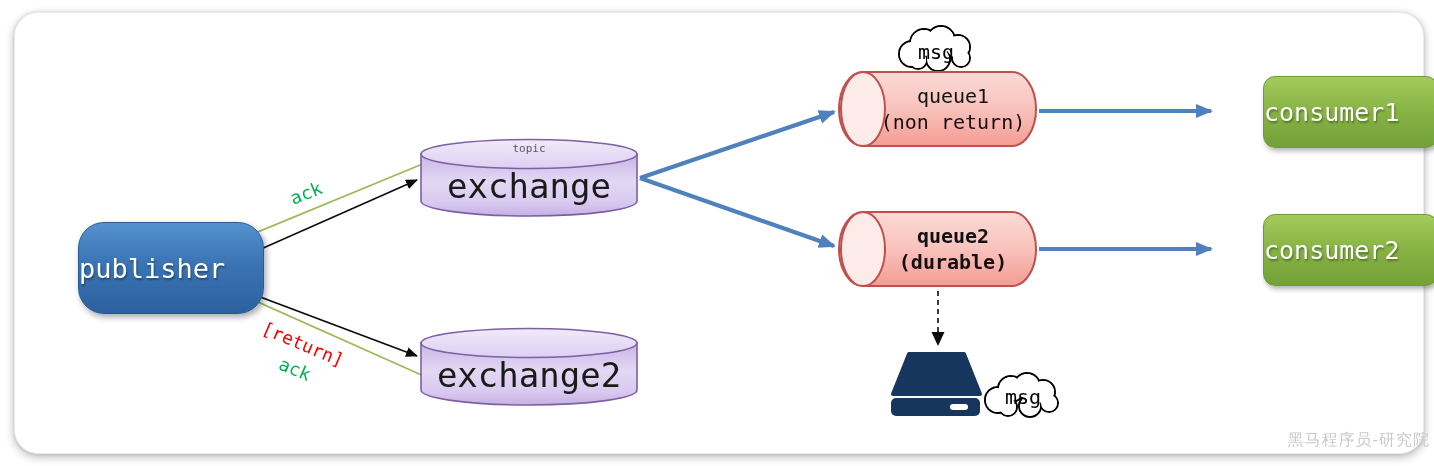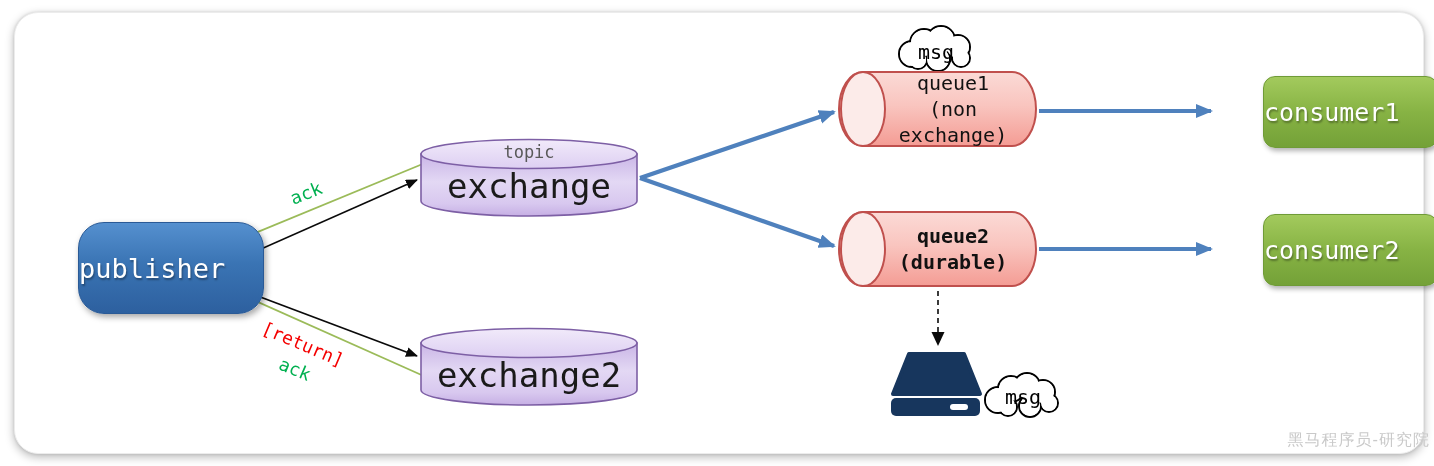--- a/index.html
+++ b/index.html
@@ -21,21 +21,21 @@
         background:linear-gradient(#a3ca5d,#87b344 50%,#74a138);
         border:1px solid #6f9b37;box-shadow:2px 3px 5px rgba(0,0,0,0.3);
         font-size:25px;}
   .consumer1{top:76px;} .consumer2{top:214px;}
 
   
   .cyl{position:absolute;width:218px;height:80px;}
   .exchange1{left:420px;top:138px;} .exchange2{left:420px;top:327px;}
   .cyl svg{position:absolute;left:0;top:0;}
   .cyl-type{position:absolute;left:0;right:0;top:4px;text-align:center;
-        font-size:17px;color:#595959;}
+        font-size:11px;color:#595959;}
   .cyl-label{position:absolute;left:0;right:0;top:28px;text-align:center;
         font-size:34px;color:#1a1a1a;}
 
   
   .queue{position:absolute;left:838px;width:200px;height:78px;}
   .queue1{top:70px;} .queue2{top:210px;font-weight:bold;}
   .queue svg{position:absolute;left:0;top:0;}
   .queue-label{position:absolute;left:34px;right:4px;top:0;bottom:0;display:flex;
         flex-direction:column;align-items:center;justify-content:center;
         font-size:20px;line-height:26px;color:#111;text-align:center;}
@@ -178,21 +178,21 @@
           <stop offset="0" stop-color="#fbdad6"></stop>
             <stop offset="0.45" stop-color="#f9c5bf"></stop>
           <stop offset="1" stop-color="#f49c94"></stop>
         </linearGradient>
       </defs>
       <path d="M25,2 L174,2 A24,37 0 0 1 174,76 L25,76 A24,37 0 0 1 25,2 Z" fill="url(#qBody)" stroke="#c0504d" stroke-width="2"></path>
       <ellipse cx="25" cy="39" rx="22" ry="37" fill="#fcebe9" stroke="#c0504d" stroke-width="2"></ellipse>
     </svg>
     <div class="queue-label">
       <span>queue1</span>
-      <span>(non exchange)</span>
+      <span>(non return)</span>
     </div>
   </div>
 
   <div class="queue queue2">
     <svg width="200" height="78" viewBox="0 0 200 78">
       <path d="M25,2 L174,2 A24,37 0 0 1 174,76 L25,76 A24,37 0 0 1 25,2 Z" fill="url(#qBody)" stroke="#c0504d" stroke-width="2"></path>
       <ellipse cx="25" cy="39" rx="22" ry="37" fill="#fcebe9" stroke="#c0504d" stroke-width="2"></ellipse>
     </svg>
     <div class="queue-label">
       <span>queue2</span>

